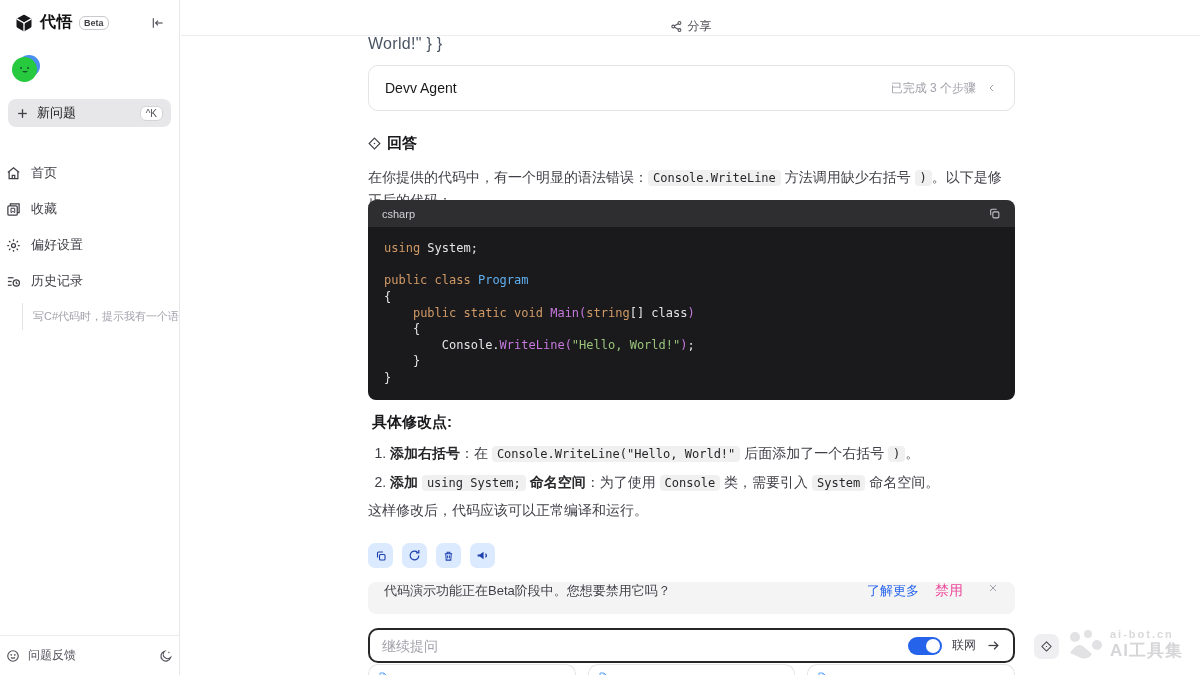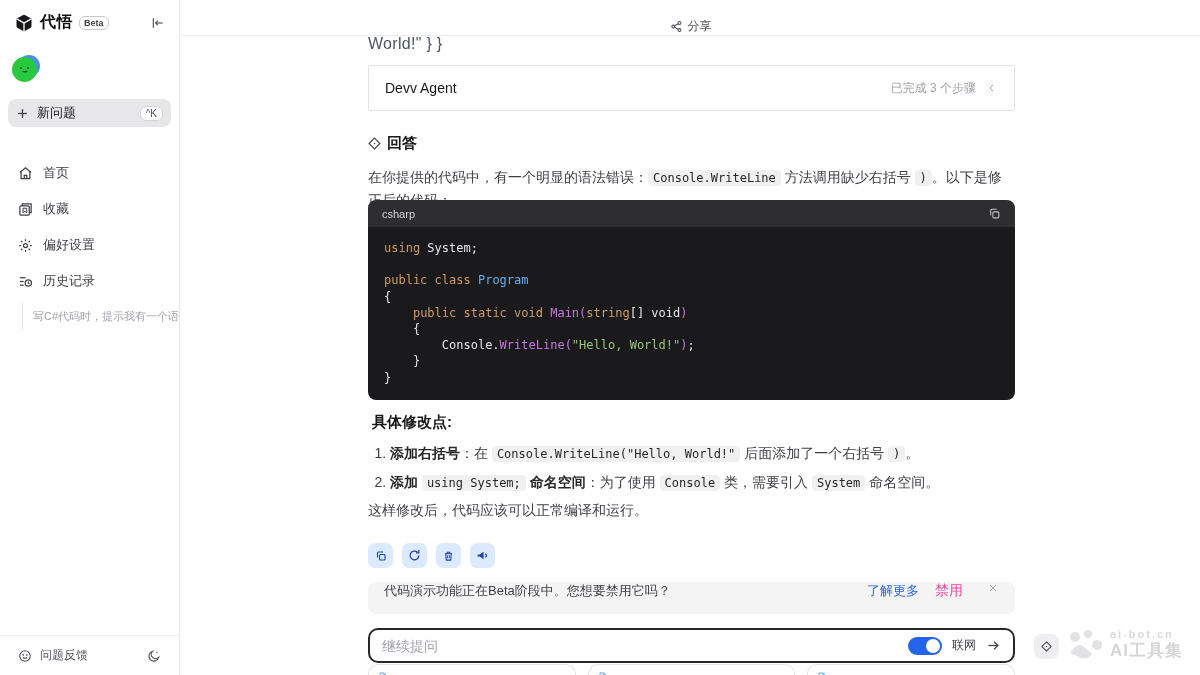--- a/index.html
+++ b/index.html
@@ -18,42 +18,42 @@
   .avatar-wrap { position:relative; width:28px; height:28px; margin:22px 0 0 12px; }
   .avatar-back { position:absolute; right:0; top:0; width:22px; height:22px; border-radius:50%; background:#4a8ef0; }
   .avatar-front { position:absolute; left:0; top:2px; width:25px; height:25px; border-radius:50%; background:#27c93f;
     display:flex; align-items:center; justify-content:center; }
   .new-q { display:flex; align-items:center; gap:8px; margin:16px 8px 0 8px; height:28px;
     background:#e7e7e9; border-radius:8px; padding:0 8px; cursor:pointer; }
   .new-q-label { font-size:13px; color:#18181b; }
   .kbd { margin-left:auto; background:#fff; border:1px solid #d4d4d8; border-radius:6px;
     font-size:10px; color:#52525b; padding:1px 5px; }
   .nav { margin-top:28px; }
-  .nav-item { display:flex; align-items:center; gap:10px; padding:9px 18px; font-size:13px;
+  .nav-item { display:flex; align-items:center; gap:10px; padding:9px 6px; font-size:13px;
     color:#3f3f46; cursor:pointer; }
   .nav-item svg { flex:0 0 auto; }
   .history-entry { margin:4px 0 0 22px; border-left:1px solid #e4e4e7; padding:6px 6px 6px 10px;
     font-size:11px; color:#a1a1aa; cursor:pointer; white-space:nowrap; overflow:hidden; }
   .side-footer { position:absolute; left:0; right:0; bottom:0; height:40px; border-top:1px solid #ececee;
-    display:flex; align-items:center; padding:0 18px; gap:8px; }
+    display:flex; align-items:center; padding:0 6px; gap:8px; }
   .side-footer-label { font-size:12px; color:#52525b; }
   .moon-btn { margin-left:auto; color:#52525b; cursor:pointer; display:flex; }
 
   
   .topbar { position:absolute; left:181px; top:0; right:0; height:36px; background:#fff;
     border-bottom:1px solid #ededef; display:flex; align-items:center; justify-content:flex-end;
     gap:22px; padding:0 18px;flex-direction:column; }
   .top-btn { display:flex; align-items:center; gap:5px; font-size:12px; color:#52525b; cursor:pointer; }
 
   
   .content { position:absolute; left:368px; top:36px; width:647px; height:639px; }
   .world-tail { position:absolute; top:-1px; left:0; font-size:16px; color:#4b5563;
     font-family:"Liberation Sans",sans-serif; letter-spacing:0.3px; }
   .agent-card { position:absolute; top:29px; left:0; right:0; height:46px; border:1px solid #e4e4e7;
-    border-radius:2px; background:#fff; display:flex; align-items:center; padding:0 16px; cursor:pointer; }
+    border-radius:10px; background:#fff; display:flex; align-items:center; padding:0 16px; cursor:pointer; }
   .agent-title { font-size:14px; color:#18181b; }
   .agent-status { margin-left:auto; font-size:12px; color:#a1a1aa; }
   .agent-chevron { margin-left:10px; color:#a1a1aa; display:flex; }
 
   .answer-heading { position:absolute; top:98px; left:0; display:flex; align-items:center; gap:6px;
     font-size:15px; font-weight:700; color:#18181b; }
   .intro { position:absolute; top:130px; left:0; right:0; font-size:14px; color:#3f3f46; line-height:22px; }
 
   .seg-b { font-weight:700; color:#27272a; }
   .seg-c { font-family:"DejaVu Sans Mono","Liberation Mono",monospace; font-size:12px;
@@ -285,21 +285,21 @@
               <rect x="9" y="9" width="11" height="11" rx="2"></rect>
               <path d="M5 15V6a2 2 0 0 1 2-2h9"></path>
             </svg>
         </span>
       </div>
       <div class="code-body">
           <div class="code-line"><span class="tok-k">using</span><span class="tok-p"> System;</span></div>
           <div class="code-line">&nbsp;</div>
           <div class="code-line"><span class="tok-k">public class</span><span class="tok-t"> Program</span></div>
           <div class="code-line"><span class="tok-p">{</span></div>
-          <div class="code-line"><span class="tok-p">    </span><span class="tok-k">public static void</span><span class="tok-f"> Main</span><span class="tok-u">(</span><span class="tok-k">string</span><span class="tok-p">[] void</span><span class="tok-u">)</span></div>
+          <div class="code-line"><span class="tok-p">    </span><span class="tok-k">public static void</span><span class="tok-f"> Main</span><span class="tok-u">(</span><span class="tok-k">string</span><span class="tok-p">[] class</span><span class="tok-u">)</span></div>
           <div class="code-line"><span class="tok-p">    {</span></div>
           <div class="code-line"><span class="tok-p">        Console.</span><span class="tok-f">WriteLine</span><span class="tok-u">(</span><span class="tok-s">"Hello, World!"</span><span class="tok-u">)</span><span class="tok-p">;</span></div>
           <div class="code-line"><span class="tok-p">    }</span></div>
           <div class="code-line"><span class="tok-p">}</span></div>
         </div>
     </div>
 
     <div class="changes-heading">具体修改点:</div>
     <ol class="changes-list">
       <li><span class="seg-b">添加右括号</span><span class="seg-t">：在 </span><span class="seg-c">Console.WriteLine("Hello, World!"</span><span class="seg-t"> 后面添加了一个右括号 </span><span class="seg-c">)</span><span class="seg-t">。</span></li>

